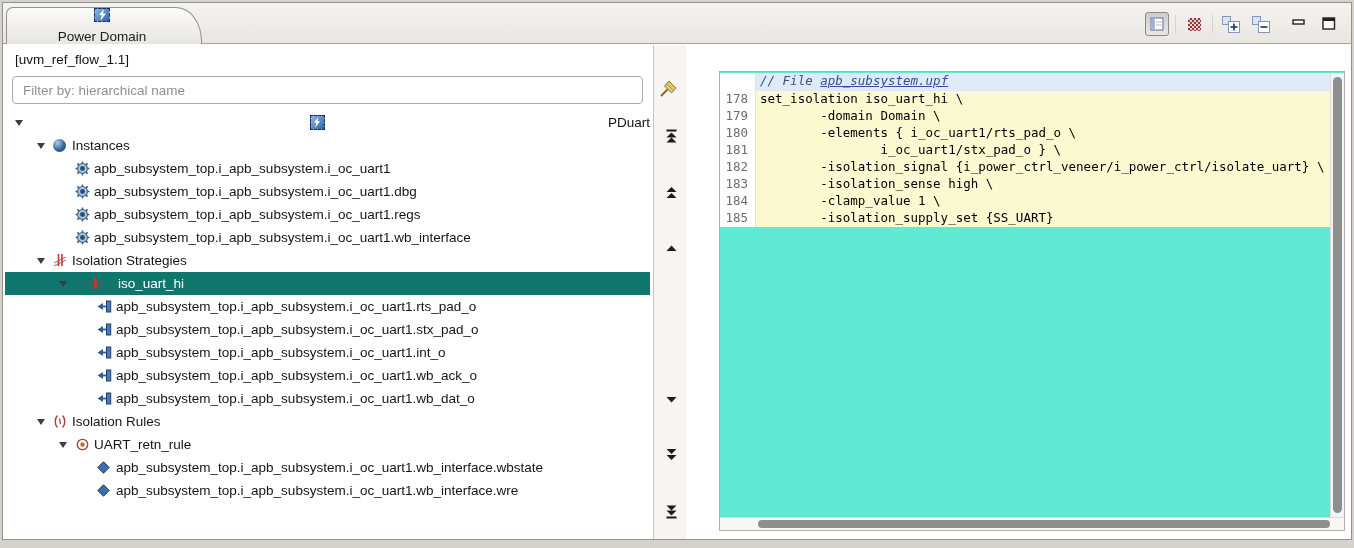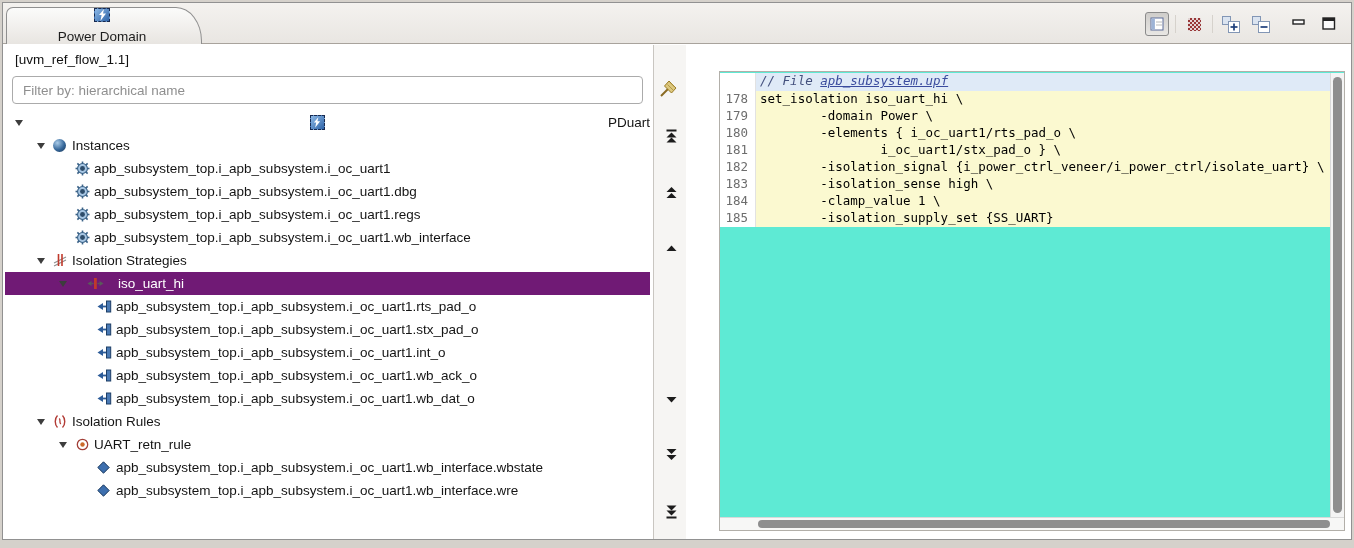--- a/index.html
+++ b/index.html
@@ -49,21 +49,21 @@
   
   .left-panel { position:absolute; left:2px; top:42px; width:645px; bottom:0; background:#fff; }
   .breadcrumb { position:absolute; left:10px; top:7px; font-size:13.5px; color:#111; }
   .filter { position:absolute; left:7px; top:31px; width:631px; height:28px;
             border:1px solid #ababab; border-radius:4px; padding:0 10px;
             font-family:"Liberation Sans", sans-serif; font-size:13.5px; color:#333; }
   .filter::placeholder { color:#8f8f8f; opacity:1; }
 
   .tree { position:absolute; left:0; top:66px; right:0; bottom:4px; overflow:hidden; }
   .row { height:23px; display:flex; align-items:center; font-size:13.5px; color:#141414; }
-  .row.selected { background:#701a75; color:#ffffff;gap:12px; }
+  .row.selected { background:#0f766e; color:#ffffff;gap:12px; }
   .lvl0 { padding-left:10px;justify-content:space-between; } .lvl1 { padding-left:32px; }
   .lvl2 { padding-left:54px; } .lvl3 { padding-left:76px; }
   .exp { width:16px; display:inline-flex; align-items:center; }
   .exp .tri { width:0; height:0; border-left:4.5px solid transparent;
               border-right:4.5px solid transparent; border-top:6px solid #3d3d3d; }
   .ticon { width:19px; display:inline-flex; align-items:center; }
   .ticon svg { display:block; }
   .sphere { width:13px; height:13px; border-radius:50%;
             background:radial-gradient(circle at 34% 30%, #a9cbe8, #35679a 55%, #16314e); }
   .tlabel { white-space:nowrap; }
@@ -467,21 +467,21 @@
       <div class="line hdr">
         <span class="gutter"></span>
         <span class="ltext"><span>// File </span><a class="filelink">apb_subsystem.upf</a></span>
       </div>
       <div class="line hl">
         <span class="gutter">178</span>
         <span class="ltext">set_isolation iso_uart_hi \</span>
       </div>
       <div class="line hl">
         <span class="gutter">179</span>
-        <span class="ltext">        -domain Power \</span>
+        <span class="ltext">        -domain Domain \</span>
       </div>
       <div class="line hl">
         <span class="gutter">180</span>
         <span class="ltext">        -elements { i_oc_uart1/rts_pad_o \</span>
       </div>
       <div class="line hl">
         <span class="gutter">181</span>
         <span class="ltext">                i_oc_uart1/stx_pad_o } \</span>
       </div>
       <div class="line hl">

